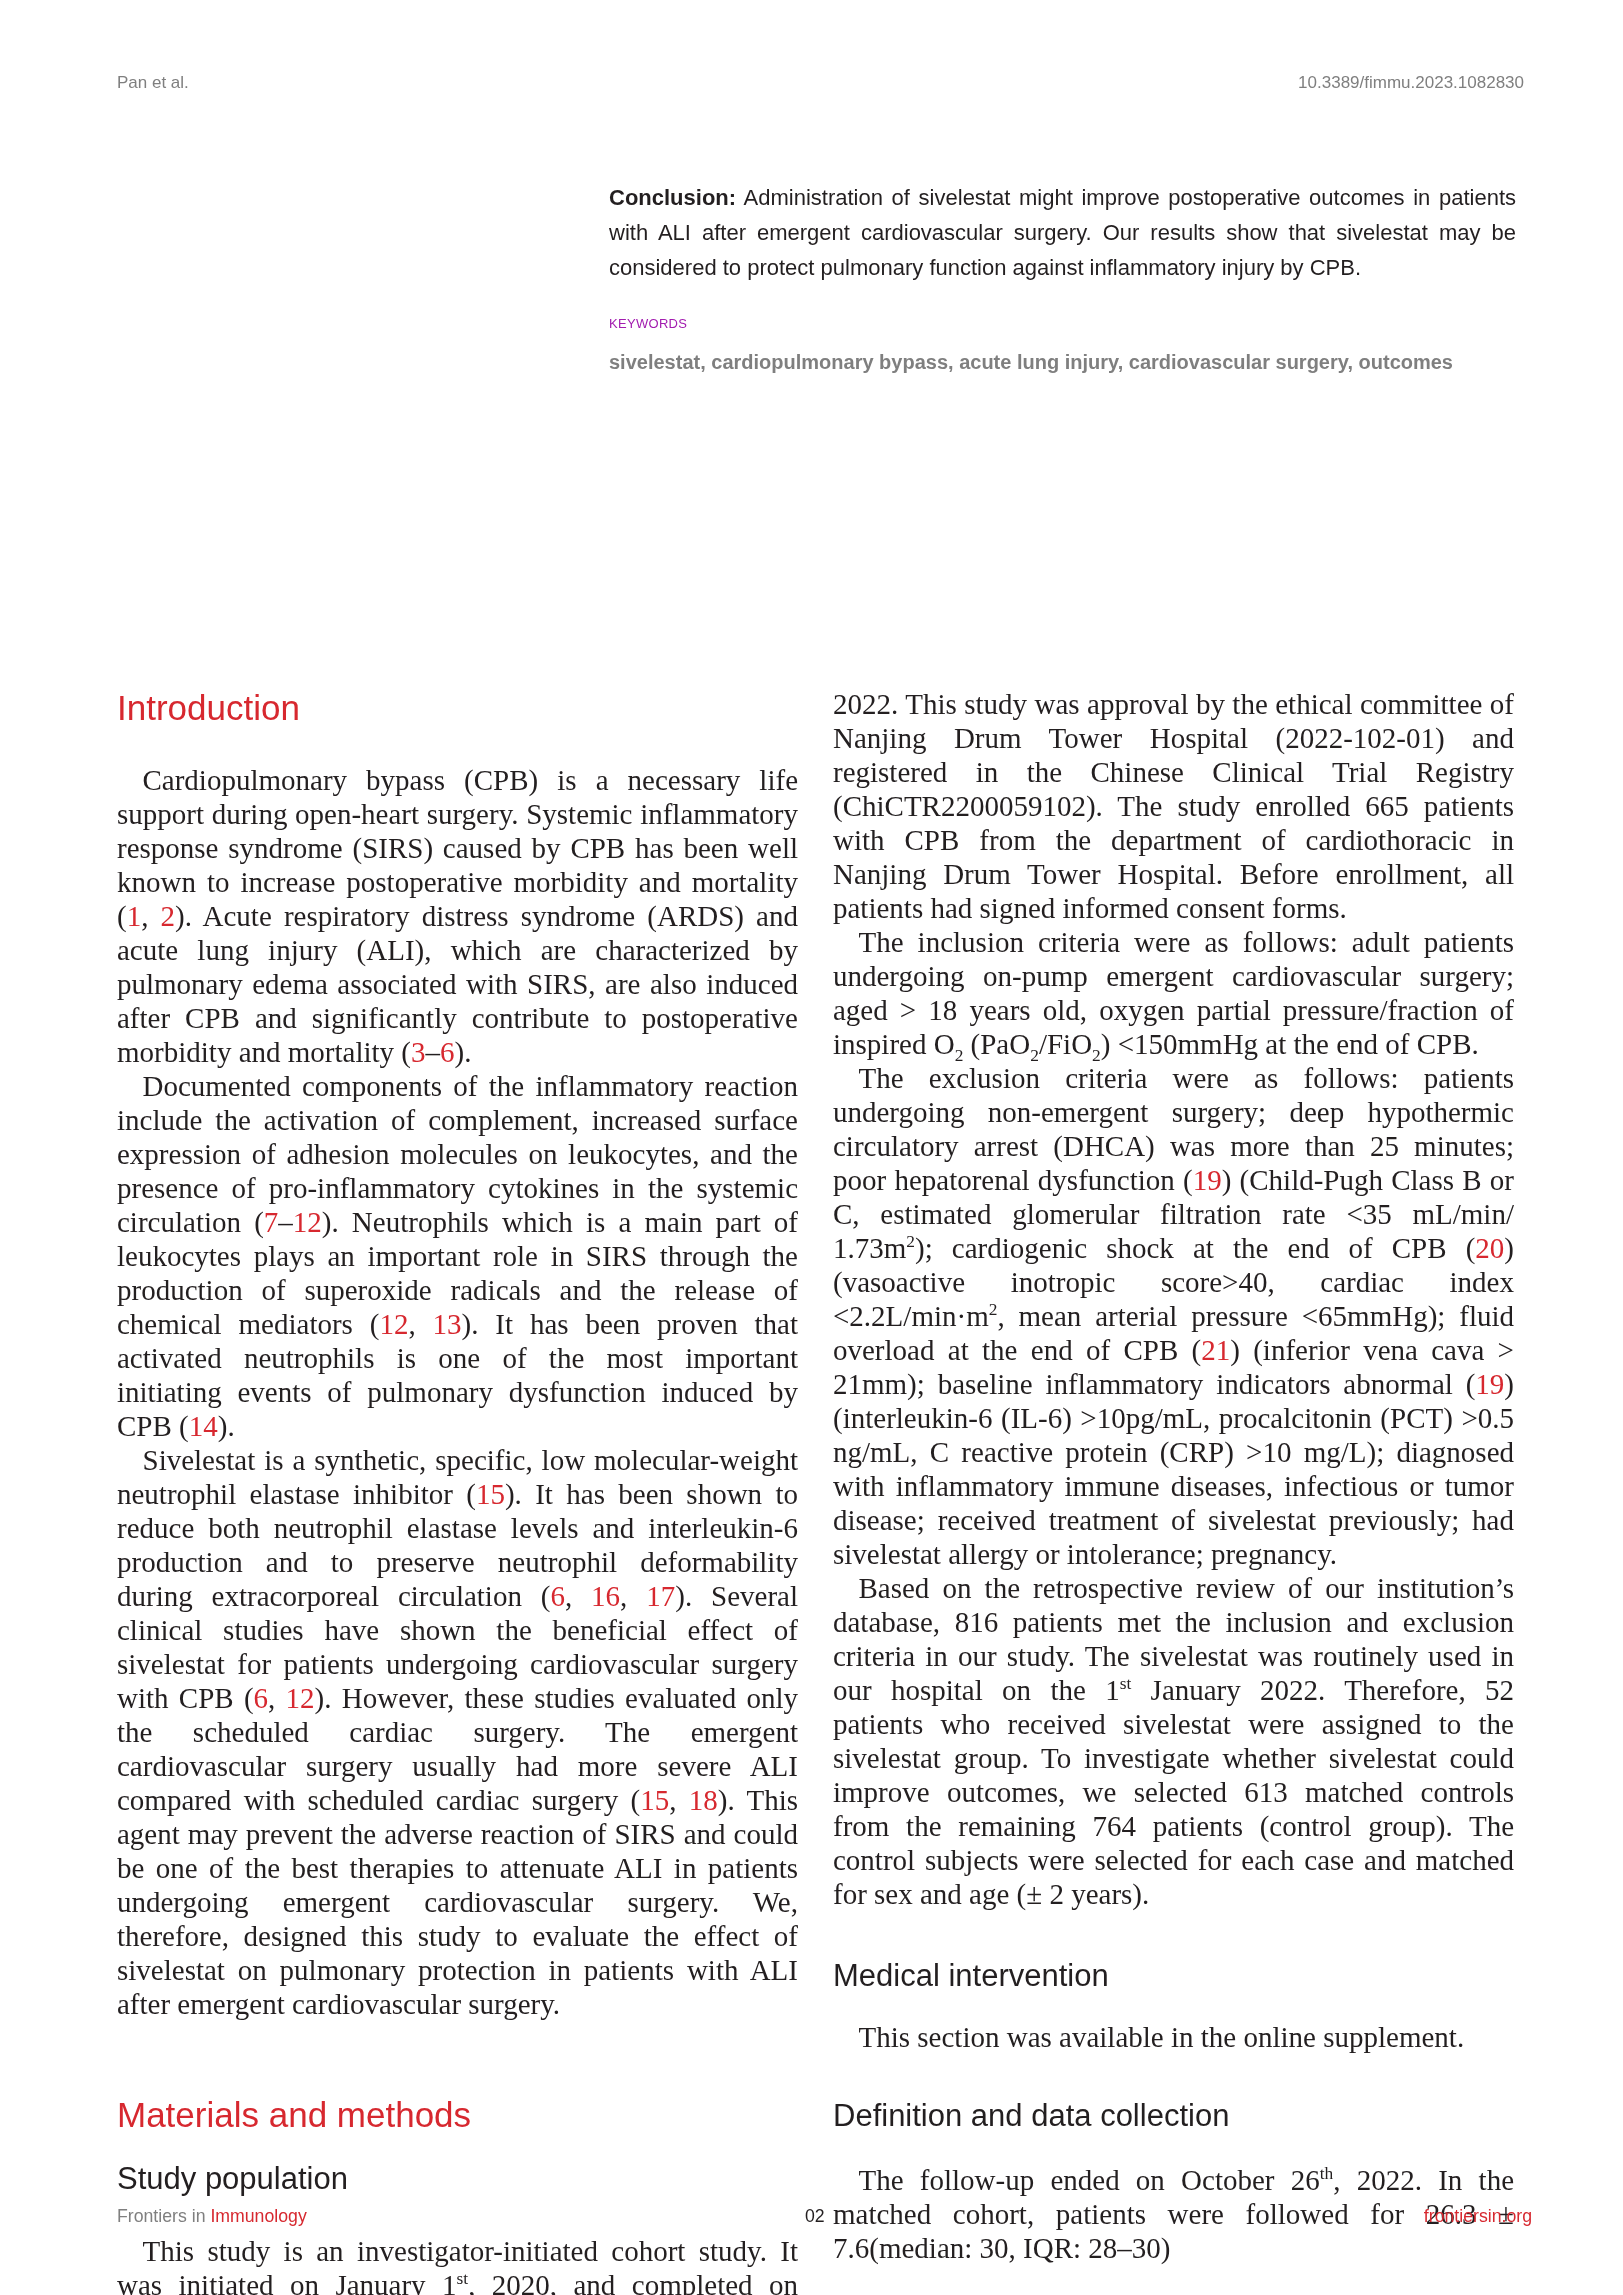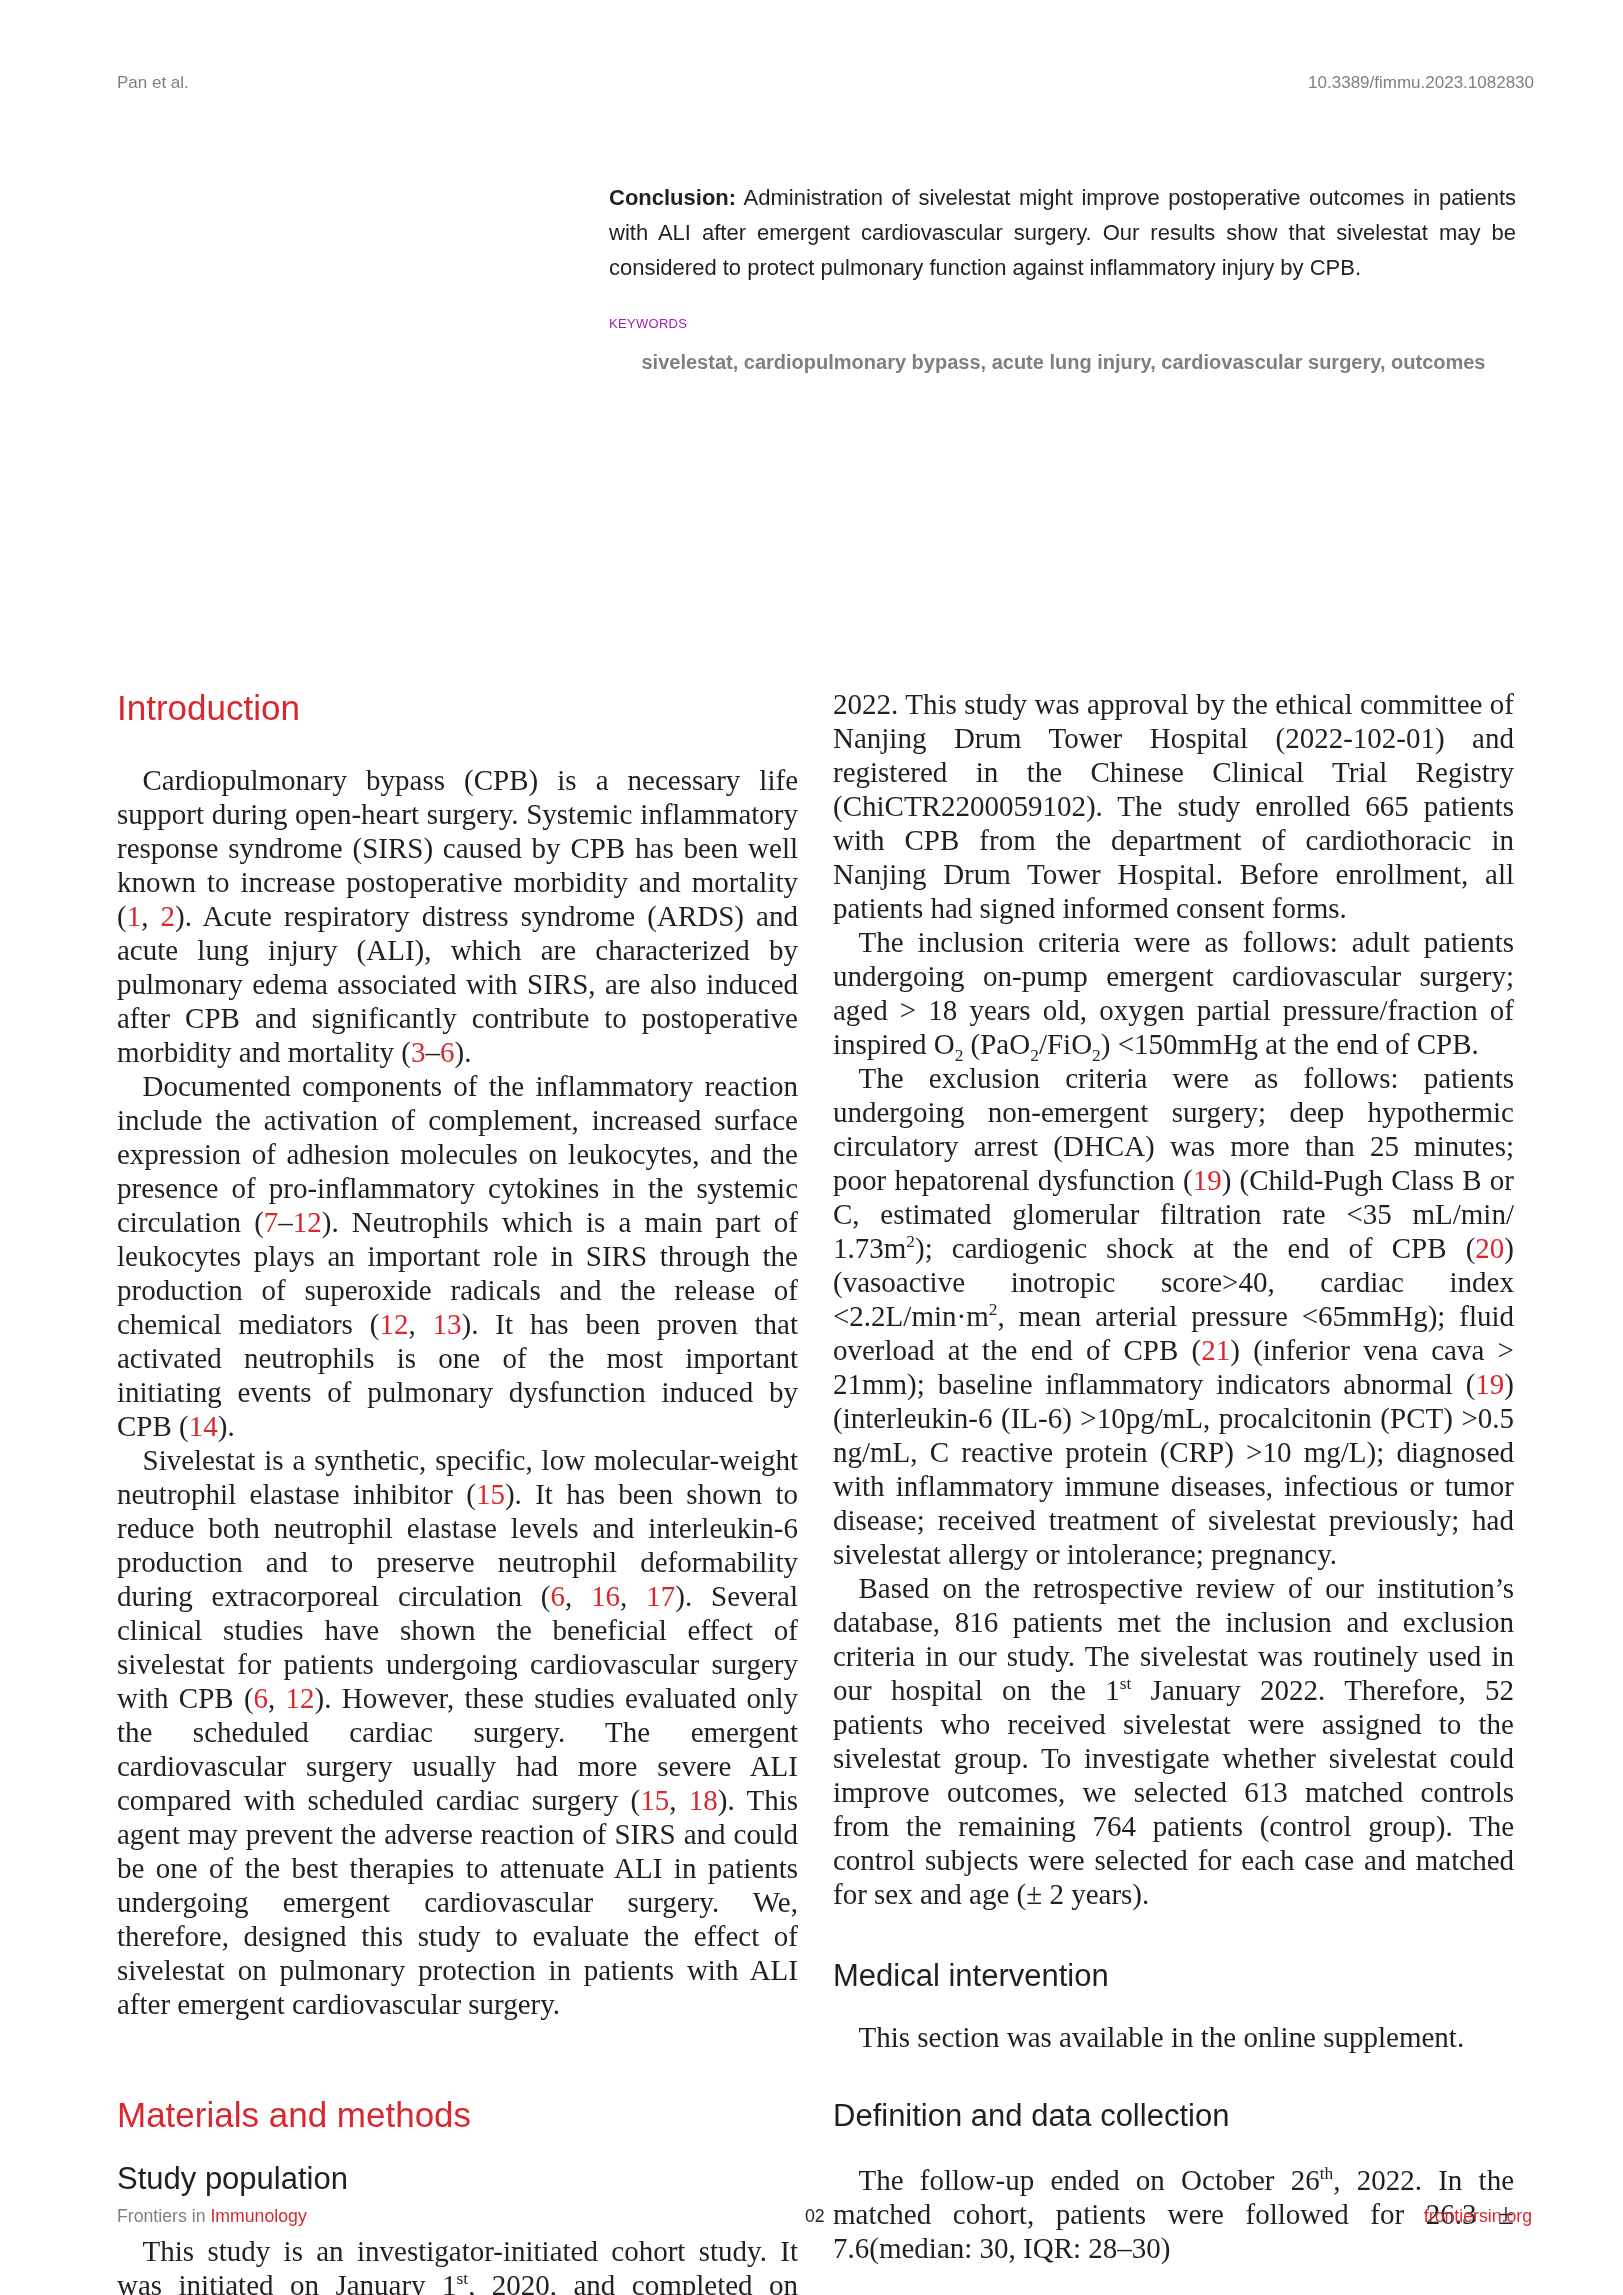--- a/index.html
+++ b/index.html
@@ -1,28 +1,28 @@
 <!DOCTYPE html>
 <html style="font-size:10.5px"><head>
 <meta charset="utf-8">
 <style>
   html, body { margin: 0; padding: 0; background: #ffffff; }
   body { width: 1624px; height: 2295px; position: relative; overflow: hidden; color: #231f20; }
   .sans { font-family: "Liberation Sans", "DejaVu Sans", sans-serif; }
   .serif { font-family: "Liberation Serif", "DejaVu Serif", serif; }
   .hdr { position: absolute; top: 73px; font-size: 17px; color: #7f7f7f; }
   .hdr-left { left: 117px; }
-  .hdr-right { right: 90px; margin-left: 24px; }
+  .hdr-right { right: 100px; margin-left: 24px; }
 
   .abstract { position: absolute; left: 609px; width: 909px; top: 180px; }
   .abs-para { font-size: 22px; line-height: 35px; text-align: justify; margin: 0 2px 31px 0; color: #231f20; }
   .abs-label { font-weight: bold; }
   .link { color: #d7282f; }
   .kw-label { font-size: 13px; color: #a21caf; letter-spacing: 0.3px; }
-  .kw-text { font-size: 20px; color: #7f7f7f; font-weight: bold; margin-top: 19.6px; text-align: center; }
+  .kw-text { font-size: 20px; color: #7f7f7f; font-weight: bold; margin-top: 19.6px; }
 
   .col { position: absolute; top: 687px; width: 681px; }
   .col-left { left: 117px; }
   .col-right { left: 833px; }
 
   .h1 { font-size: 35px; color: #d7282f; margin: 0; line-height: 1.2; font-weight: normal; }
   .h2 { font-size: 31px; color: #231f20; margin: 0; line-height: 1.2; font-weight: normal; }
   .p { font-size: 29px; line-height: 34px; text-align: justify; text-indent: 25.5px; margin: 0; }
   .ref { color: #d7282f; }
   sup { font-size: 0.6em; line-height: 0; }

